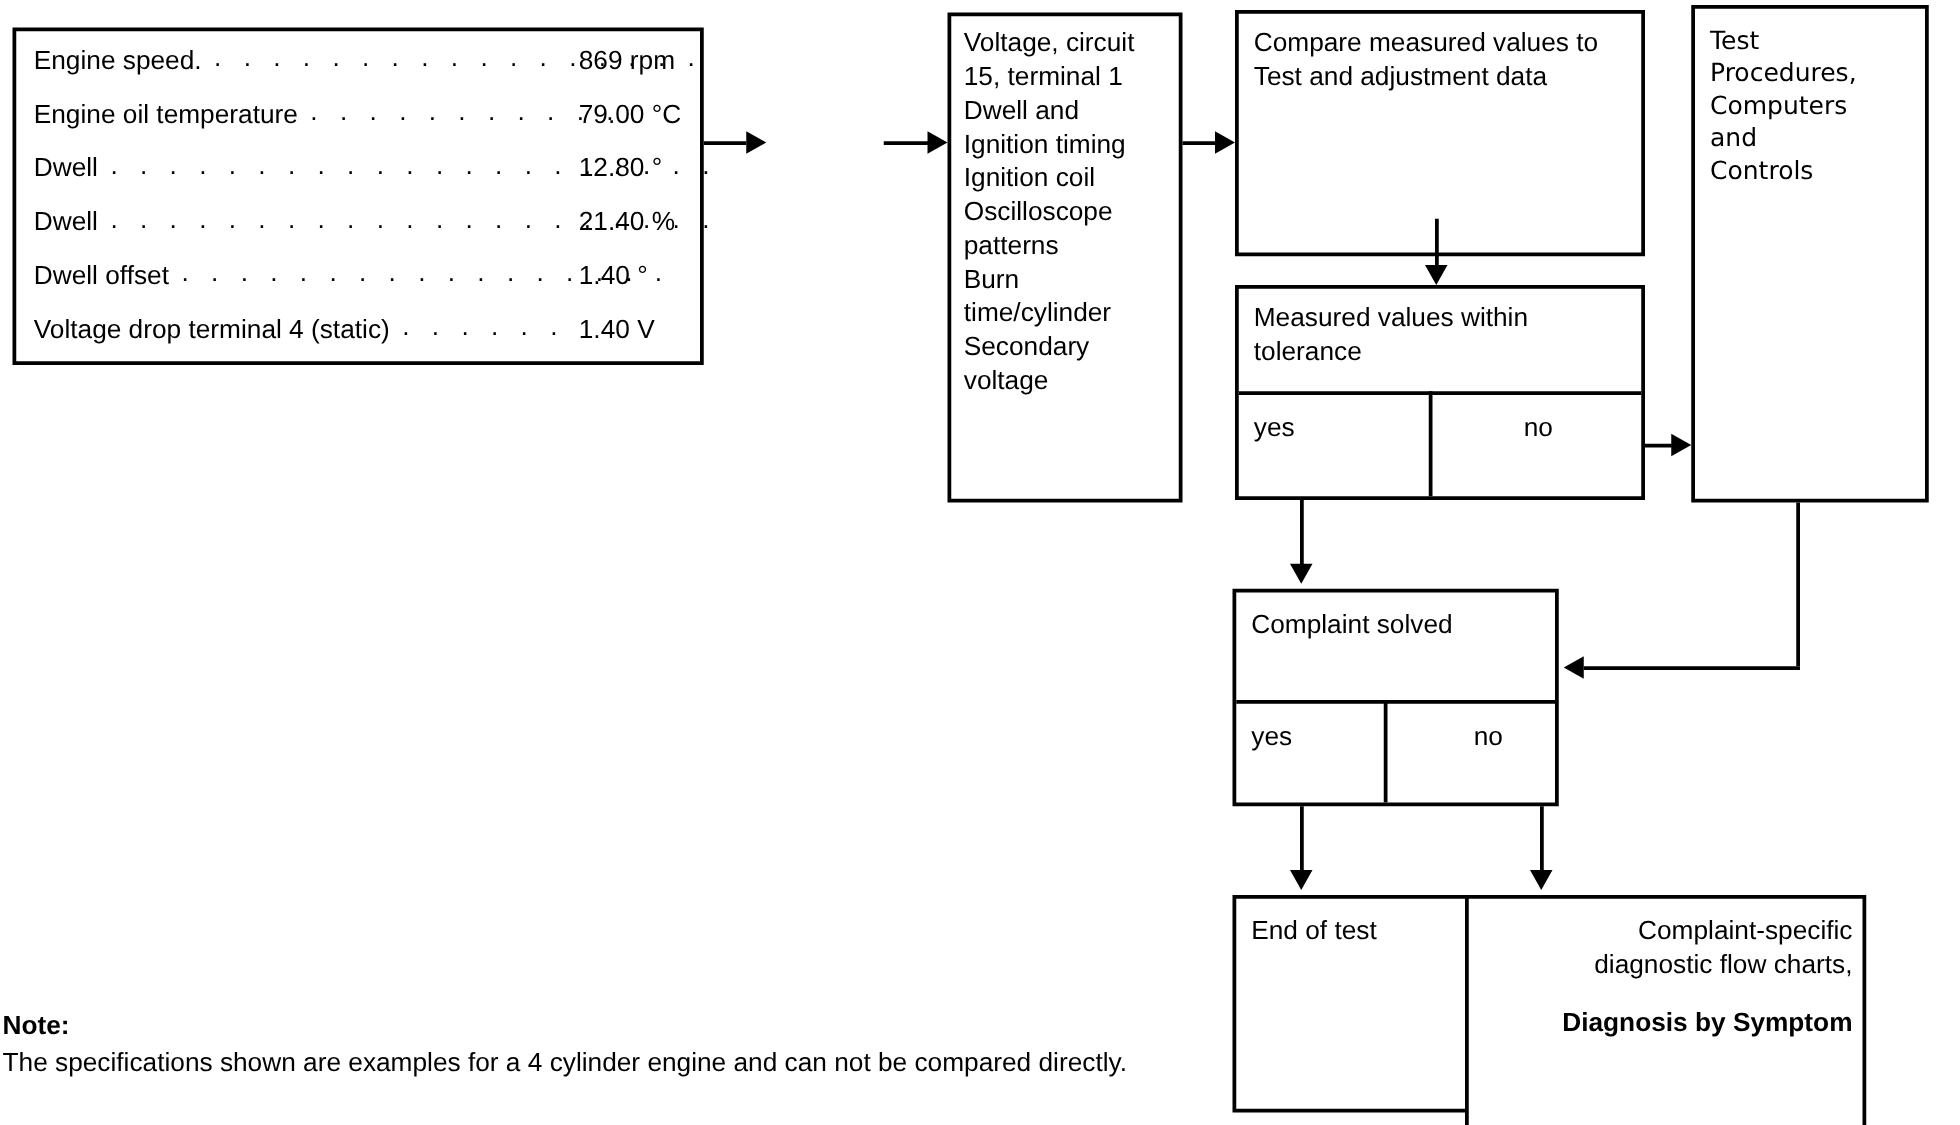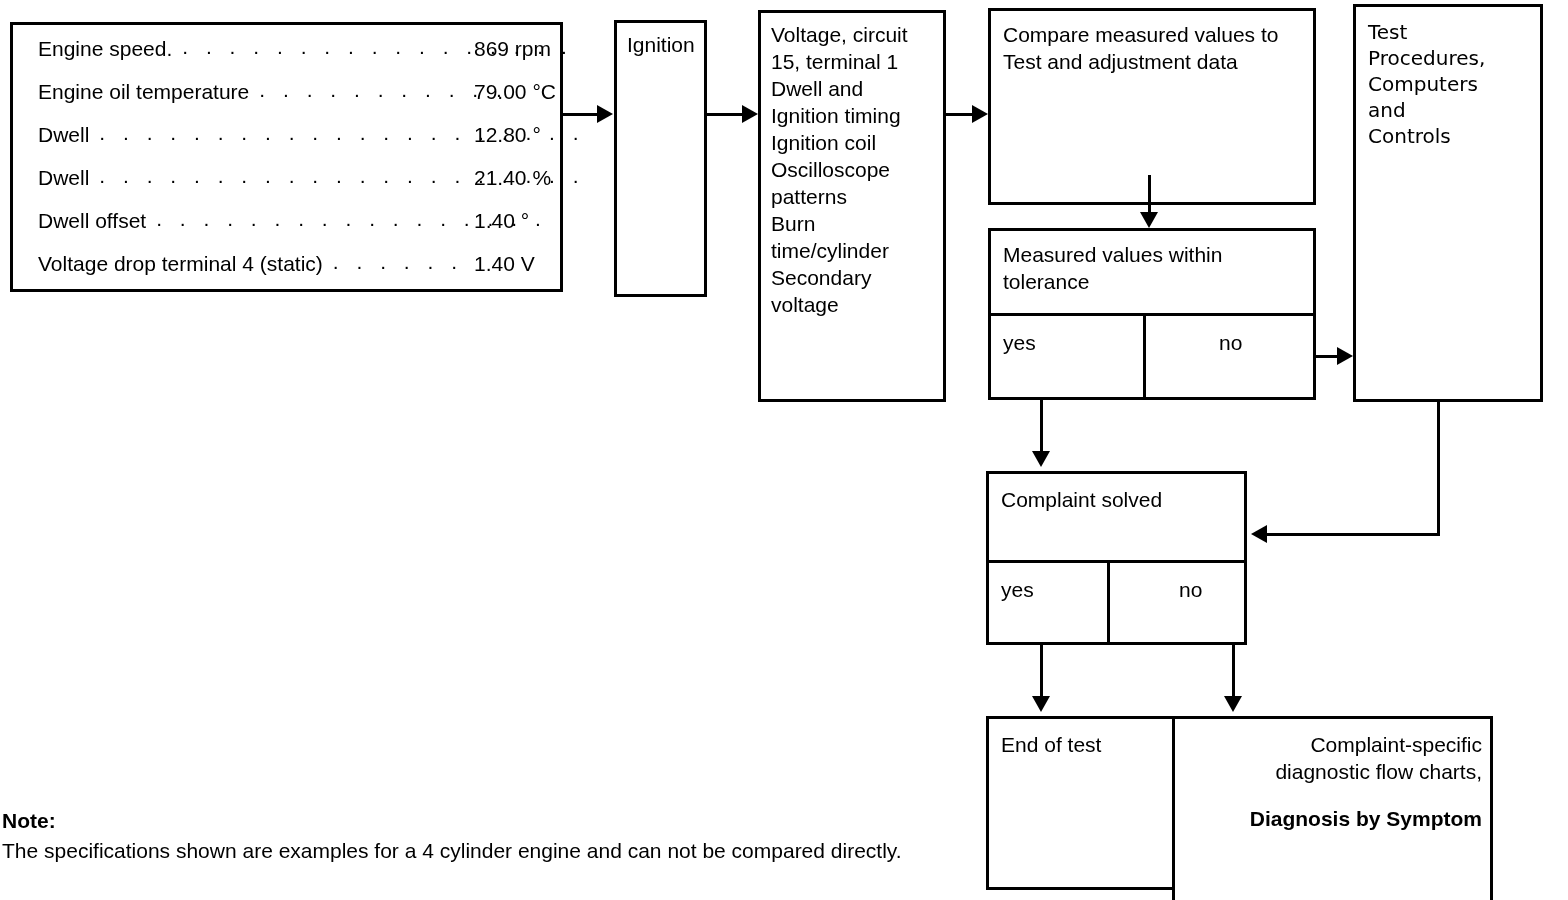--- a/index.html
+++ b/index.html
@@ -33,21 +33,20 @@
   
   #spec-box { left: 10px; top: 22px; width: 553px; height: 270px; }
   .spec-row {
     position: absolute;
     left: 14px;
     right: 10px;
     height: 30px;
     display: flex;
     align-items: baseline;
     font-size: 21px;
-    margin-left: 11px;
   }
   .spec-label { white-space: nowrap; }
   .spec-leader {
     flex: 0 0 auto;
     margin: 0 6px 0 10px;
     overflow: hidden;
     letter-spacing: 6px;
     font-size: 21px;
     position: relative;
     top: -2px;
@@ -167,23 +166,20 @@
     <div class="spec-row" style="top:227px">
       <span class="spec-label">Voltage drop terminal 4 (static)</span>
       <span class="spec-leader">. . . . . .</span>
       <span class="spec-value">1.40 V</span>
     </div>
   </div>
 
   <div class="hline" style="left:563px; top:113px; width:34px;"></div>
   <div class="arrow-r" style="left:597px; top:105px;"></div>
 
-  <div class="box" id="ignition-box">
-    <div class="box-txt" style="left:10px; top:8px;">Ignition</div>
-  </div>
 
   <div class="hline" style="left:707px; top:113px; width:36px;"></div>
   <div class="arrow-r" style="left:742px; top:105px;"></div>
 
   <div class="box" id="params-box">
     <div class="box-txt" style="left:10px; top:8px; right:6px;">Voltage, circuit
 15, terminal 1
 Dwell and
 Ignition timing
 Ignition coil

